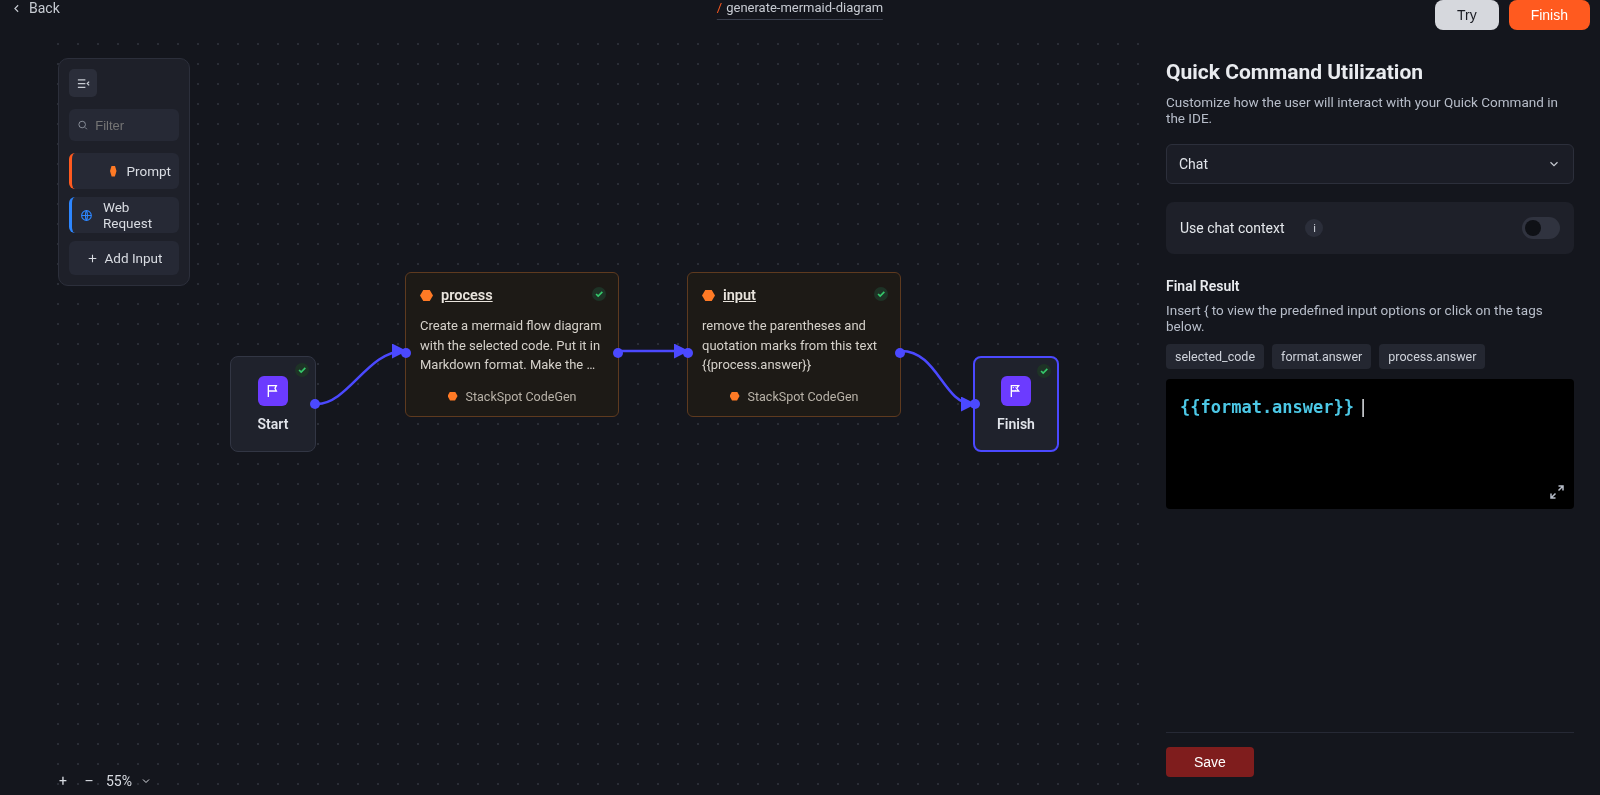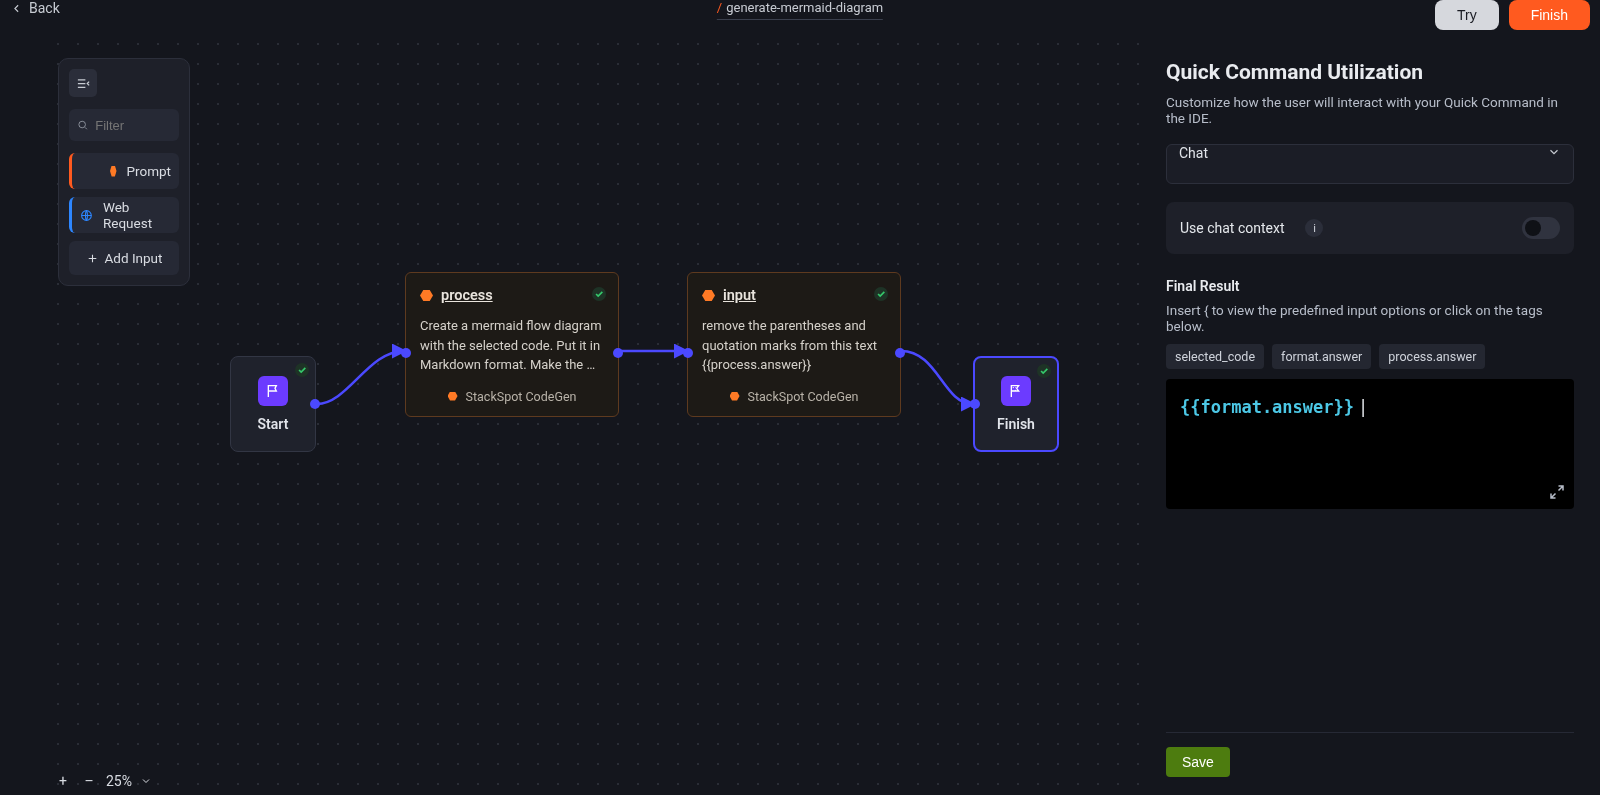--- a/index.html
+++ b/index.html
@@ -117,21 +117,21 @@
   
   .panel {
     position:absolute; right:0; top:34px; bottom:0; width:460px;
     background:#14161d; padding:26px 26px 0 26px;
     display:flex; flex-direction:column;
   }
   .panel h2 { font-size:21px; font-weight:700; color:#e9ebef; margin-bottom:10px; }
   .panel .sub { color:#b7bdc9; font-size:13.5px; margin-bottom:18px; }
   .select {
     height:40px; background:#1b1d26; border:1px solid #2c2f3b; border-radius:6px;
-    display:flex; padding:0 12px; justify-content:space-between;
+    display:flex; align-items:center; padding:0 12px; justify-content:space-between;
     cursor:pointer; margin-bottom:18px; color:#e1e4ea;
   }
   .toggle-row {
     background:#1e2029; border-radius:8px; height:52px;
     display:flex; align-items:center; padding:0 14px; gap:21px; margin-bottom:24px;
   }
   .info-dot { width:18px;height:18px;border-radius:50%;background:#2b2e3a;display:flex;align-items:center;justify-content:center;font-size:11px;color:#cfd3db;}
   .switch {
     margin-left:auto; width:38px; height:22px; border-radius:11px; background:#30333f;
     position:relative; cursor:pointer;
@@ -154,22 +154,22 @@
   }
   .editor .cursor { color:#e4e7eb; font-weight:400; margin-left:4px;}
   .expand {
     position:absolute; right:8px; bottom:8px; width:18px; height:18px; cursor:pointer;
     color:#b7bdc9;
   }
   .panel-footer {
     padding:14px 0 18px; border-top:1px solid #262935; margin-top:auto;
   }
   .save-btn {
-    background:#4d7c0f; color:#fff; border:none; border-radius:4px;
-    padding:7px 16px; font-size:14px; cursor:pointer;
+    background:#7f1d1d; color:#fff; border:none; border-radius:4px;
+    padding:7px 28px; font-size:14px; cursor:pointer;
   }
   svg { display:block; }
 </style>
 </head>
 <body>
 
 <div class="topbar">
   <div class="back-btn">
     <svg width="13" height="13" viewBox="0 0 24 24" fill="none" stroke="#c7cbd2" stroke-width="2">
         <path d="M15 18l-6-6 6-6"></path>
@@ -296,21 +296,21 @@
           <path d="M7 7h2M11 7h1M7 11h1M10 11h2" stroke-width="1.4"></path>
         </svg>
     </div>
     <div class="label">Finish</div>
     <div class="port left"></div>
   </div>
 
   <div class="zoom">
     <span class="z">+</span>
     <span class="z">–</span>
-    <span>25%</span>
+    <span>55%</span>
     <svg width="12" height="12" viewBox="0 0 24 24" fill="none" stroke="#d9dce2" stroke-width="2">
         <path d="M6 9l6 6 6-6"></path>
       </svg>
   </div>
 </div>
 
 <div class="panel">
   <h2>Quick Command Utilization</h2>
   <div class="sub">Customize how the user will interact with your Quick Command in the IDE.</div>
 

